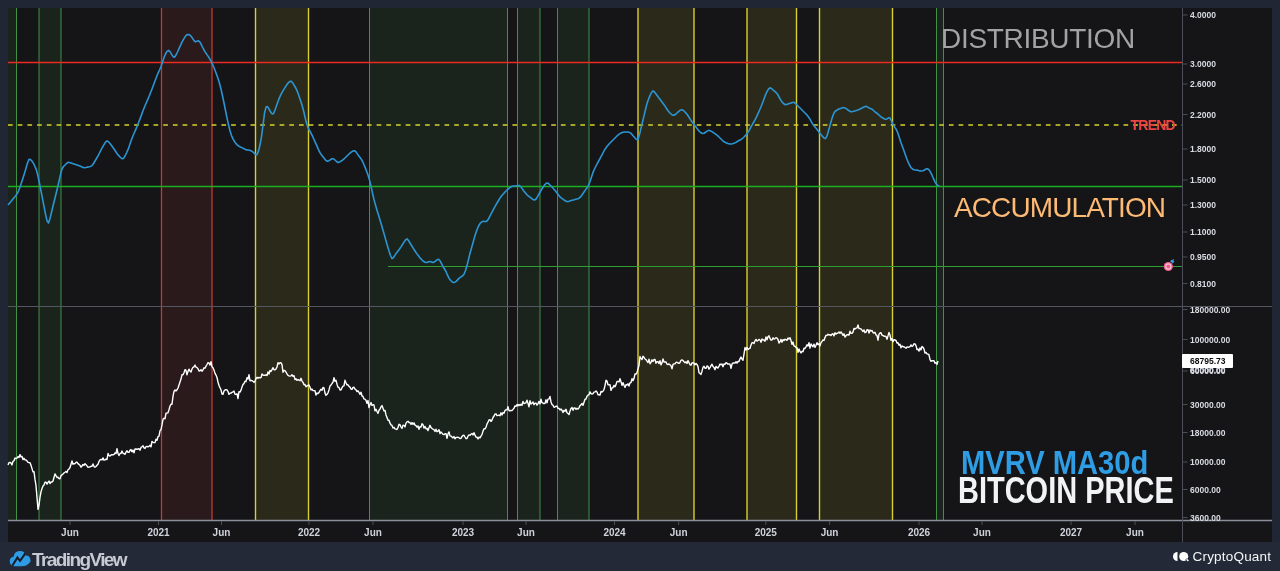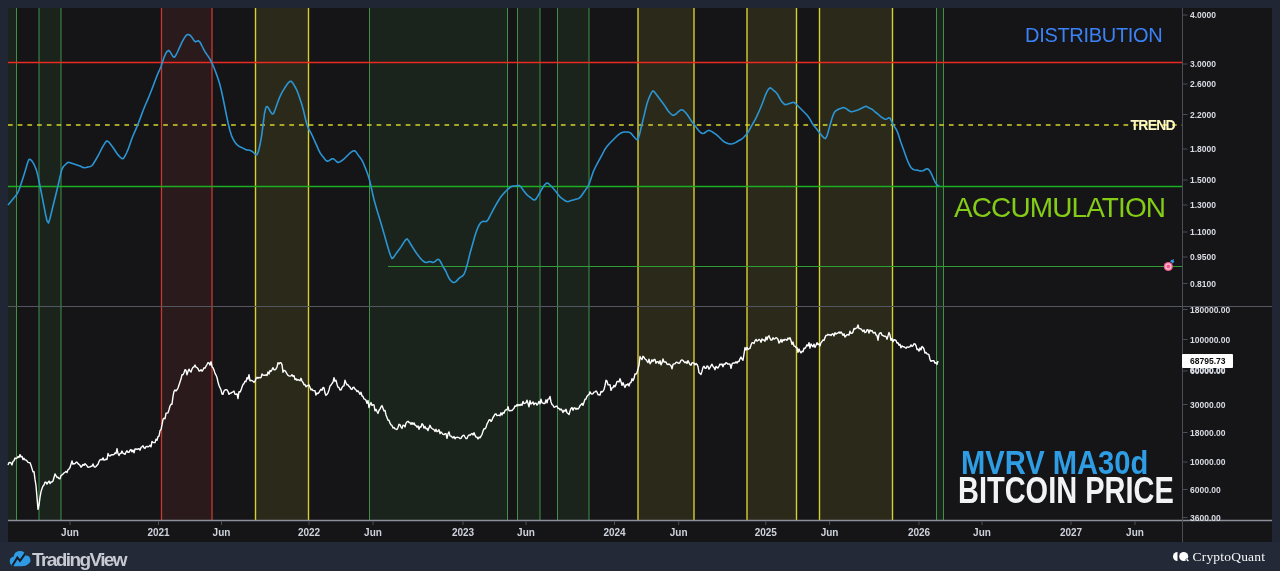--- a/index.html
+++ b/index.html
@@ -2,27 +2,27 @@
 <html><head><meta charset="utf-8">
 <style>
 html,body{margin:0;padding:0;}
 body{width:1280px;height:571px;background:#202633;font-family:"Liberation Sans",sans-serif;overflow:hidden;position:relative;}
 #black{position:absolute;left:8px;top:8px;width:1264px;height:534px;background:#151518;}
 #bar{position:absolute;left:0;top:542px;width:1280px;height:29px;background:#232936;}
 svg.main{position:absolute;left:0;top:0;}
 .ax{font-size:8.5px;font-weight:600;fill:#d8dbe2;dominant-baseline:central;letter-spacing:0px;}
 .tx{font-size:10px;font-weight:700;fill:#cfd2da;dominant-baseline:central;text-anchor:middle;}
 .bigtxt{position:absolute;line-height:1;white-space:nowrap;}
-#dist{left:1025px;top:24.5px;font-size:20px;color:#3b82f6;letter-spacing:-0.3px;}
-#accu{left:954px;top:193.5px;font-size:28px;color:#84cc16;letter-spacing:-0.9px;}
-#trend{left:1130.5px;top:117.5px;font-size:14px;font-weight:700;color:#fef9c3;letter-spacing:-0.75px;}
+#dist{left:941px;top:24.5px;font-size:28px;color:#a3a3a3;letter-spacing:-0.3px;}
+#accu{left:954px;top:193.5px;font-size:28px;color:#fdba74;letter-spacing:-0.9px;}
+#trend{left:1130.5px;top:117.5px;font-size:14px;font-weight:700;color:#ef4444;letter-spacing:-0.75px;}
 #mvrv{left:961px;top:444.5px;font-size:34px;font-weight:700;color:#2e9de4;transform:scaleX(0.857);transform-origin:left top;}
 #btcp{left:958px;top:473px;font-size:36px;font-weight:700;color:#f2f3f5;transform:scaleX(0.805);transform-origin:left top;}
 #tvtext{position:absolute;left:32px;top:549px;font-size:19px;font-weight:700;color:#c7cad2;letter-spacing:-1.6px;}
-#cqtext{position:absolute;left:1192.5px;top:549px;font-size:13.5px;font-weight:500;color:#f5f6f8;letter-spacing:0.2px;font-family:Liberation Serif, serif;}
+#cqtext{position:absolute;left:1192.5px;top:549px;font-size:13.5px;font-weight:500;color:#f5f6f8;letter-spacing:0.2px;}
 </style></head>
 <body>
 <div id="black"></div>
 <div id="bar"></div>
 <svg class="main" width="1280" height="571" viewBox="0 0 1280 571">
 <rect x="8" y="8" width="8.5" height="512.5" fill="#1a241c"></rect>
 <rect x="39" y="8" width="22" height="512.5" fill="#1a241c"></rect>
 <rect x="161.5" y="8" width="50.5" height="512.5" fill="#2a1a1b"></rect>
 <rect x="255.5" y="8" width="53.0" height="512.5" fill="#2a291a"></rect>
 <rect x="369.5" y="8" width="138.0" height="512.5" fill="#1a241c"></rect>

